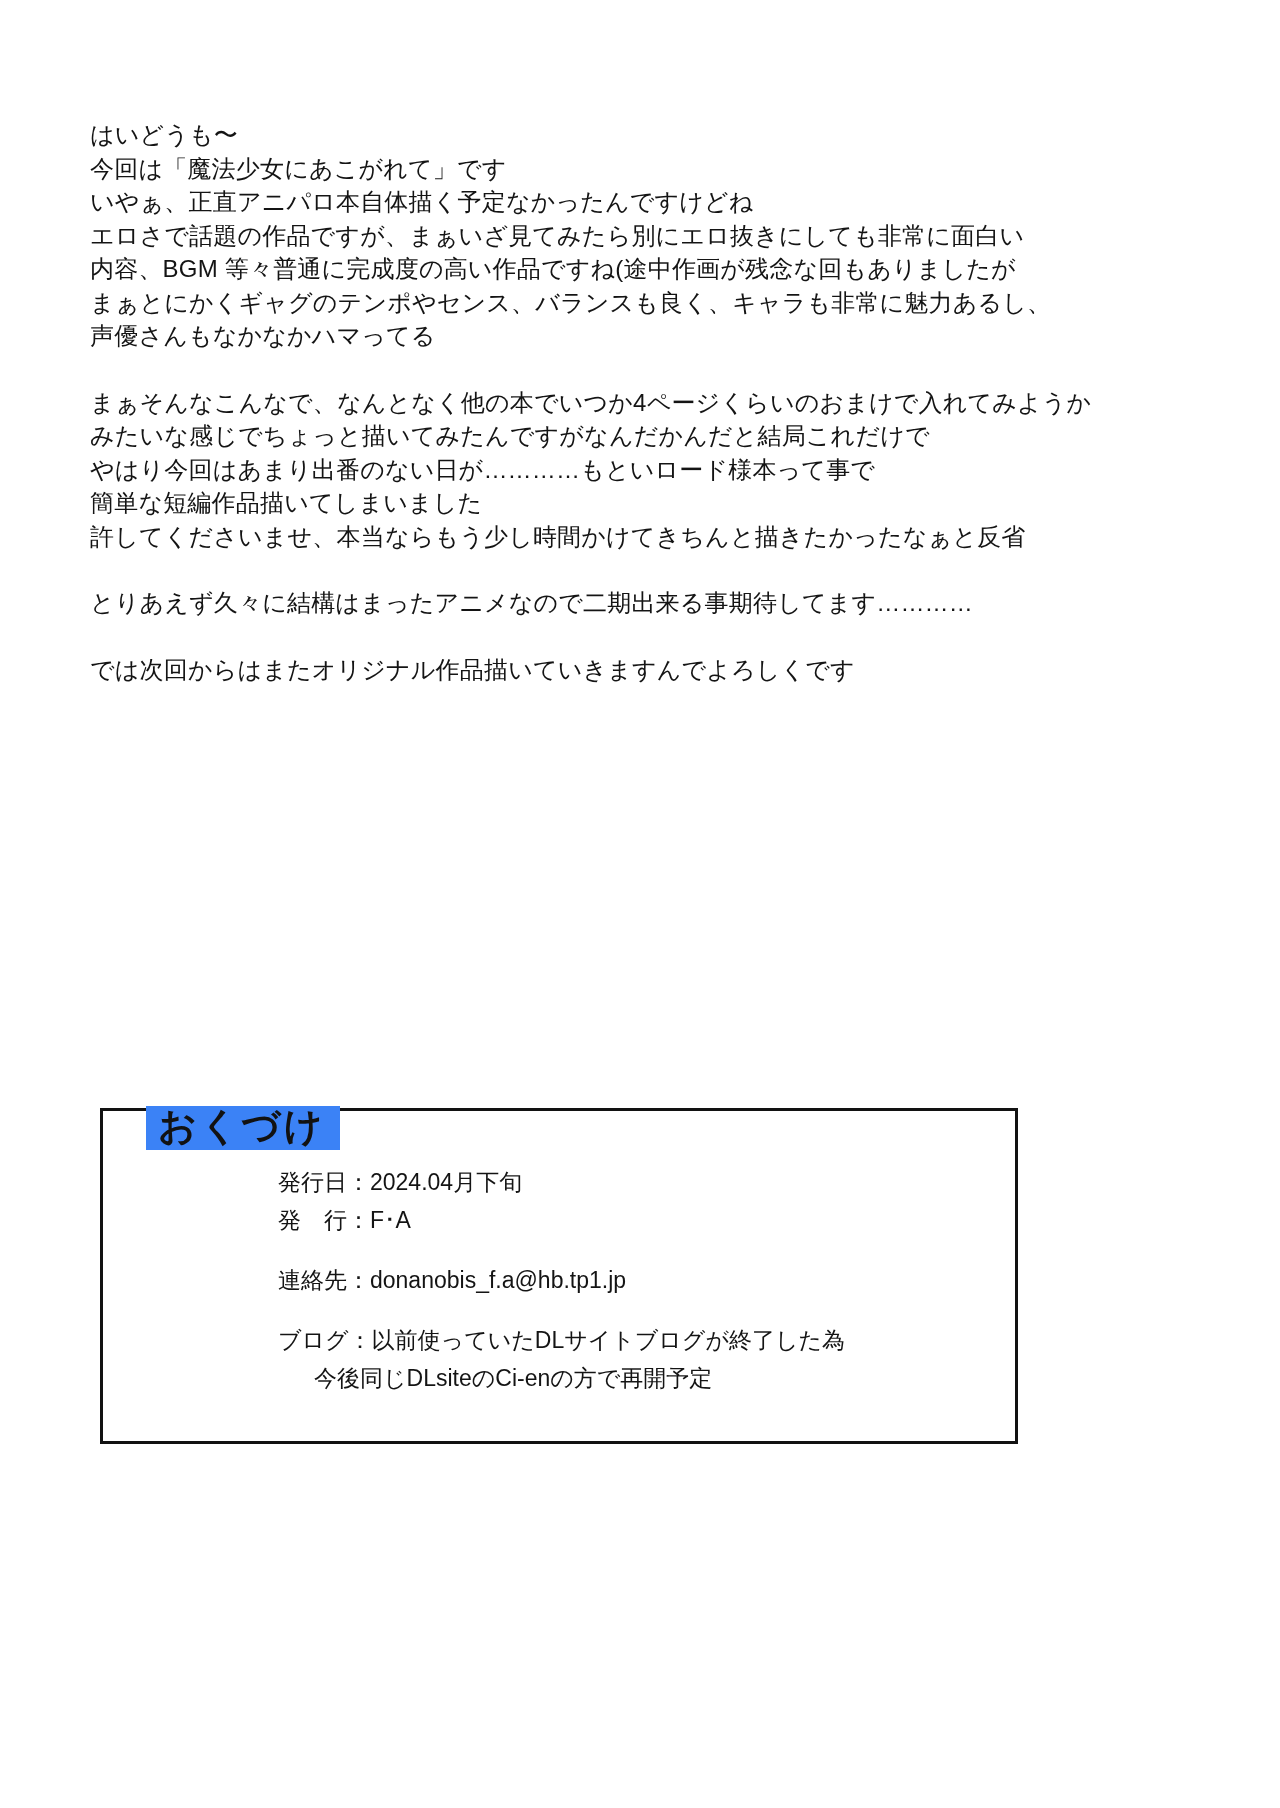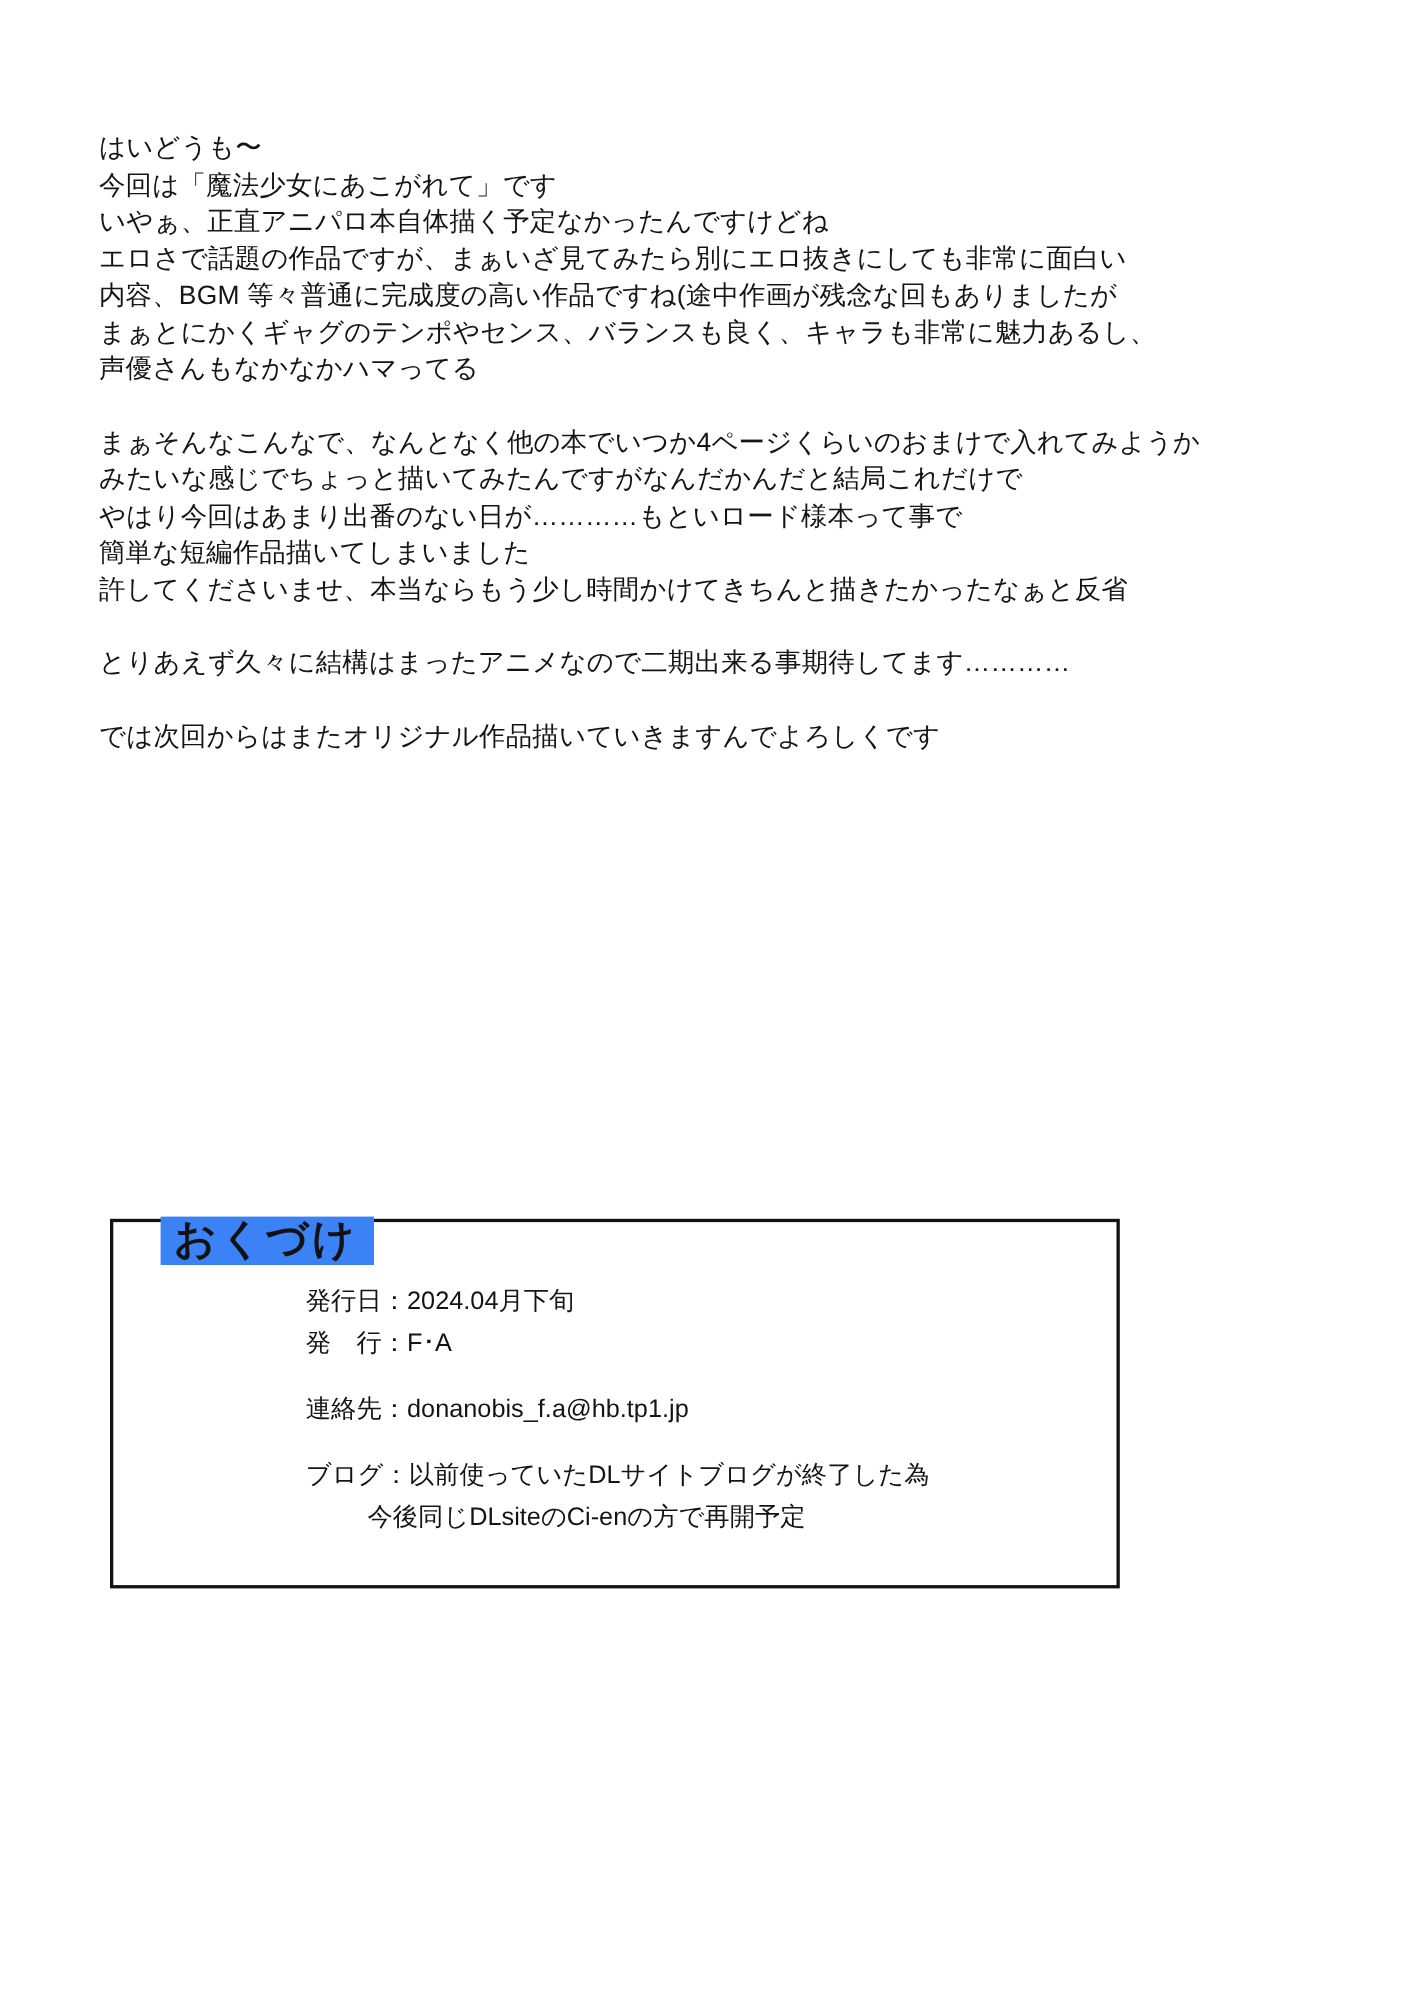--- a/index.html
+++ b/index.html
@@ -92,21 +92,21 @@
     width: 700px;
   }
   .colophon-lines p {
     margin: 0;
     font-size: 23px;
     line-height: 38px;
     color: #141414;
     white-space: nowrap;
   }
   .colophon-lines p.indent-center {
-    margin-left: 56px;
+    margin-left: 36px;
   }
   .colophon-lines .spacer-sm {
     height: 22px;
   }
   .colophon-lines .spacer-md {
     height: 22px;
   }
 </style>
 </head>
 <body>

